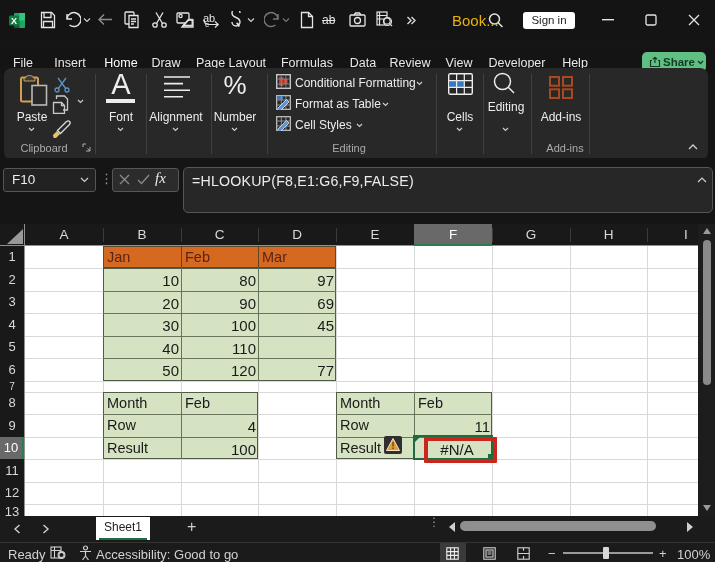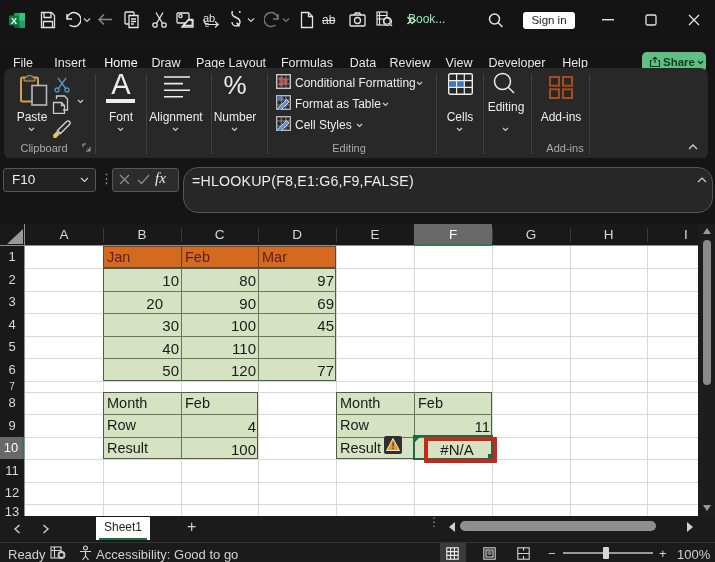--- a/index.html
+++ b/index.html
@@ -108,21 +108,21 @@
     <svg class="abs" style="left:376px;top:11px" width="18" height="18" viewBox="0 0 18 18" fill="none" stroke="#e4e4e4" stroke-width="1.2">
       <rect x="1" y="1" width="10" height="13"></rect>
       <path d="M3.5 1 v13 M1 4.5 h10 M1 8 h10"></path>
       <circle cx="11.5" cy="10.5" r="4" fill="#141414"></circle>
       <circle cx="11" cy="10" r="3.2"></circle>
       <path d="M13.3 12.3 L16 15"></path>
     </svg>
     <svg class="abs" style="left:406px;top:16px" width="11" height="9" viewBox="0 0 11 9" fill="none" stroke="#d8d8d8" stroke-width="1.4">
         <path d="M1.5 1 L5 4.5 L1.5 8 M5.5 1 L9 4.5 L5.5 8"></path>
       </svg>
-    <text class="abs" style="left:408px;top:12px;font-size:12px;color:#86efac;font-family:'Liberation Sans'">Book...</text>
+    <text class="abs" style="left:452px;top:12px;font-size:15px;color:#eab308;font-family:'Liberation Sans'">Book...</text>
     <svg class="abs" style="left:487px;top:12px" width="17" height="17" viewBox="0 0 17 17" fill="none" stroke="#e4e4e4" stroke-width="1.5">
       <circle cx="7.5" cy="7" r="5"></circle>
       <path d="M11 10.5 L15.5 15"></path>
     </svg>
     <div class="abs" style="left:523px;top:12px;width:52px;height:17px;background:#fff;border-radius:3px;">
       <div style="font-size:11.5px;color:#1f1f1f;text-align:center;line-height:17px;">Sign in</div>
     </div>
     <svg class="abs" style="left:602px;top:19px" width="12" height="2" viewBox="0 0 12 2">
         <rect width="12" height="1.4" fill="#e4e4e4"></rect>
       </svg>
@@ -292,21 +292,21 @@
     <div class="abs" style="left:100px;top:13px;color:#9a9a9a;font-size:13px;">⋮</div>
     <div class="fbox" style="left:112px;top:10px;width:65px;height:22px;background:#2c2c2c;">
       <svg class="abs" style="left:6px;top:5px" width="11" height="11" viewBox="0 0 11 11" fill="none" stroke="#8b8b8b" stroke-width="1.3">
           <path d="M1 1 L10 10 M10 1 L1 10"></path>
         </svg>
       <svg class="abs" style="left:24px;top:5px" width="13" height="11" viewBox="0 0 13 11" fill="none" stroke="#8b8b8b" stroke-width="1.3">
           <path d="M1 6 L4.5 9.5 L12 1"></path>
         </svg>
       <div class="abs" style="left:42px;top:1px;font-size:15px;font-style:italic;color:#ececec;font-family:'Liberation Serif'"><i>f</i>x</div>
     </div>
-    <div class="fbox" style="left:183px;top:9px;width:528px;height:44px;background:#272727;border-radius:15px;">
+    <div class="fbox" style="left:183px;top:9px;width:528px;height:44px;background:#272727;border-radius:5px;">
       <div class="abs" style="left:8px;top:5px;font-size:14.2px;color:#ececec;letter-spacing:0.2px;">=HLOOKUP(F8,E1:G6,F9,FALSE)</div>
       <svg class="abs" style="left:513px;top:9px" width="10" height="6" viewBox="0 0 10 6" fill="none" stroke="#cfcfcf" stroke-width="1.2">
           <path d="M1 5 L5 1 L9 5"></path>
         </svg>
     </div>
   </div>
   <div id="grid">
 
     <div class="abs" style="left:25px;top:22px;width:673px;height:270px;background:#fff"></div>
 
@@ -378,21 +378,21 @@
     <div class="abs" style="left:103px;top:44px;width:233px;height:113px;background:#d6e3c2;border:1px solid #515c48;box-sizing:border-box"></div>
     <div class="abs" style="left:181px;top:44px;width:1px;height:113px;background:#68755c"></div>
     <div class="abs" style="left:258px;top:44px;width:1px;height:113px;background:#68755c"></div>
     <div class="abs" style="left:103px;top:67px;width:233px;height:1px;background:#68755c"></div>
     <div class="abs" style="left:103px;top:89px;width:233px;height:1px;background:#68755c"></div>
     <div class="abs" style="left:103px;top:112px;width:233px;height:1px;background:#68755c"></div>
     <div class="abs" style="left:103px;top:134px;width:233px;height:1px;background:#68755c"></div>
     <div class="cell" style="left:103px;top:44px;width:76px;height:23px;line-height:26px;text-align:right;font-size:15px">10</div>
     <div class="cell" style="left:181px;top:44px;width:75px;height:23px;line-height:26px;text-align:right;font-size:15px">80</div>
     <div class="cell" style="left:258px;top:44px;width:76px;height:23px;line-height:26px;text-align:right;font-size:15px">97</div>
-    <div class="cell" style="left:87px;top:67px;width:76px;height:22px;line-height:25px;text-align:right;font-size:15px">20</div>
+    <div class="cell" style="left:103px;top:67px;width:76px;height:22px;line-height:25px;text-align:right;font-size:15px">20</div>
     <div class="cell" style="left:181px;top:67px;width:75px;height:22px;line-height:25px;text-align:right;font-size:15px">90</div>
     <div class="cell" style="left:258px;top:67px;width:76px;height:22px;line-height:25px;text-align:right;font-size:15px">69</div>
     <div class="cell" style="left:103px;top:89px;width:76px;height:23px;line-height:26px;text-align:right;font-size:15px">30</div>
     <div class="cell" style="left:181px;top:89px;width:75px;height:23px;line-height:26px;text-align:right;font-size:15px">100</div>
     <div class="cell" style="left:258px;top:89px;width:76px;height:23px;line-height:26px;text-align:right;font-size:15px">45</div>
     <div class="cell" style="left:103px;top:112px;width:76px;height:22px;line-height:25px;text-align:right;font-size:15px">40</div>
     <div class="cell" style="left:181px;top:112px;width:75px;height:22px;line-height:25px;text-align:right;font-size:15px">110</div>
     <div class="cell" style="left:103px;top:134px;width:76px;height:23px;line-height:26px;text-align:right;font-size:15px">50</div>
     <div class="cell" style="left:181px;top:134px;width:75px;height:23px;line-height:26px;text-align:right;font-size:15px">120</div>
     <div class="cell" style="left:258px;top:134px;width:76px;height:23px;line-height:26px;text-align:right;font-size:15px">77</div>

